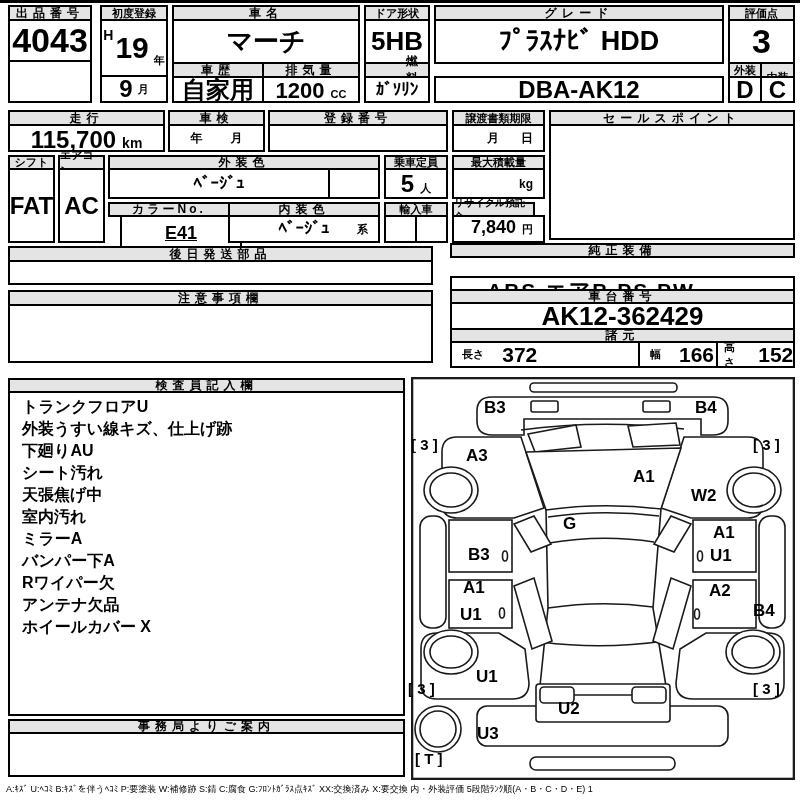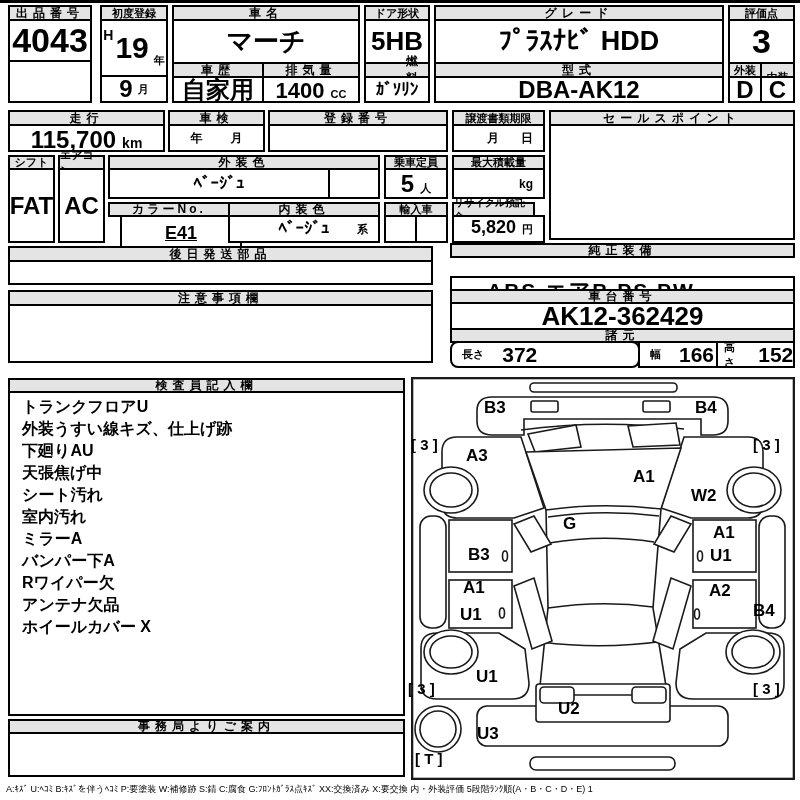--- a/index.html
+++ b/index.html
@@ -50,32 +50,31 @@
     <span class="big24">9</span>
     <span class="unit ybot" style="margin-bottom:4px;">月</span>
   </div>
 
   <div class="cell hdr" style="left:172px;top:5px;width:188px;height:16px;">車名</div>
   <div class="cell val big26" style="left:172px;top:19px;width:188px;height:45px;">マーチ</div>
   <div class="cell hdr" style="left:172px;top:62px;width:92px;height:16px;">車歴</div>
   <div class="cell hdr" style="left:262px;top:62px;width:98px;height:16px;">排気量</div>
   <div class="cell val big24" style="left:172px;top:76px;width:92px;height:27px;">自家用</div>
   <div class="cell val baseline" style="left:262px;top:76px;width:98px;height:27px;">
-    <span class="big22">1400</span>
+    <span class="big22">1200</span>
     <span class="unit">CC</span>
   </div>
 
   <div class="cell hdr tight" style="left:364px;top:5px;width:66px;height:16px;">ドア形状</div>
   <div class="cell val big26" style="left:364px;top:19px;width:66px;height:45px;">5HB</div>
   <div class="cell hdr" style="left:364px;top:62px;width:66px;height:16px;padding-left:40px;">燃料</div>
   <div class="cell val big17" style="left:364px;top:76px;width:66px;height:27px;">ｶﾞｿﾘﾝ</div>
 
   <div class="cell hdr" style="left:434px;top:5px;width:290px;height:16px;">グレード</div>
   <div class="cell val big27" style="left:434px;top:19px;width:290px;height:45px;">ﾌﾟﾗｽﾅﾋﾞ HDD</div>
-  <div class="cell hdr" style="left:434px;top:62px;width:290px;height:16px;">型式</div>
   <div class="cell val big24" style="left:434px;top:76px;width:290px;height:27px;">DBA-AK12</div>
 
   <div class="cell hdr tight" style="left:728px;top:5px;width:67px;height:16px;">評価点</div>
   <div class="cell val big34" style="left:728px;top:19px;width:67px;height:45px;">3</div>
   <div class="cell hdr tight" style="left:728px;top:62px;width:34px;height:16px;">外装</div>
   <div class="cell hdr tight" style="left:760px;top:62px;width:35px;height:30px;">内装</div>
   <div class="cell val big24" style="left:728px;top:76px;width:34px;height:27px;">D</div>
   <div class="cell val big24" style="left:760px;top:76px;width:35px;height:27px;">C</div>
 
   <div class="cell hdr" style="left:8px;top:110px;width:157px;height:16px;">走行</div>
@@ -122,54 +121,54 @@
   <div class="cell hdr" style="left:228px;top:202px;width:152px;height:15px;">内装色</div>
   <div class="cell val big17" style="left:228px;top:215px;width:152px;height:28px;">
     <span>ﾍﾞｰｼﾞｭ</span>
     <span class="suffix">系</span>
   </div>
   <div class="cell hdr tight" style="left:384px;top:202px;width:64px;height:15px;">輸入車</div>
   <div class="cell" style="left:384px;top:215px;width:33px;height:28px;"></div>
   <div class="cell" style="left:415px;top:215px;width:33px;height:28px;"></div>
   <div class="cell hdr tight" style="left:452px;top:202px;width:83px;height:15px;font-size:10px;">リサイクル預託金</div>
   <div class="cell val baseline right" style="left:452px;top:215px;width:93px;height:28px;">
-    <span class="big18">5,820</span>
+    <span class="big18">7,840</span>
     <span class="unit">円</span>
   </div>
 
   <div class="cell hdr" style="left:8px;top:246px;width:425px;height:16px;">後日発送部品</div>
   <div class="cell" style="left:8px;top:260px;width:425px;height:25px;"></div>
   <div class="cell hdr" style="left:450px;top:243px;width:345px;height:15px;">純正装備</div>
   <div class="cell val big21 padl" style="left:450px;top:256px;width:345px;height:29px;">ABS エアB PS PW</div>
 
   <div class="cell hdr" style="left:8px;top:290px;width:425px;height:16px;">注意事項欄</div>
   <div class="cell" style="left:8px;top:304px;width:425px;height:59px;"></div>
   <div class="cell hdr" style="left:450px;top:289px;width:345px;height:15px;">車台番号</div>
   <div class="cell val big26" style="left:450px;top:302px;width:345px;height:28px;">AK12-362429</div>
   <div class="cell hdr" style="left:450px;top:328px;width:345px;height:15px;">諸元</div>
-  <div class="cell dim" style="left:450px;top:341px;width:190px;height:27px;border-radius:8px;">
+  <div class="cell dim" style="left:450px;top:341px;width:190px;height:27px;">
     <span class="unit">長さ</span>
     <span class="val big21">372</span>
   </div>
   <div class="cell dim" style="left:638px;top:341px;width:80px;height:27px;">
     <span class="unit">幅</span>
     <span class="val big21">166</span>
   </div>
   <div class="cell dim" style="left:716px;top:341px;width:79px;height:27px;gap:23px;padding-left:6px;">
     <span class="unit">高さ</span>
     <span class="val big21">152</span>
   </div>
 
   <div class="cell hdr" style="left:8px;top:378px;width:397px;height:15px;">検査員記入欄</div>
   <div class="notes" style="left:8px;top:391px;width:397px;height:325px;">
     <div class="note-line">トランクフロアU</div>
     <div class="note-line">外装うすい線キズ、仕上げ跡</div>
     <div class="note-line">下廻りAU</div>
+    <div class="note-line">シート汚れ</div>
     <div class="note-line">天張焦げ中</div>
-    <div class="note-line">シート汚れ</div>
     <div class="note-line">室内汚れ</div>
     <div class="note-line">ミラーA</div>
     <div class="note-line">バンパー下A</div>
     <div class="note-line">Rワイパー欠</div>
     <div class="note-line">アンテナ欠品</div>
     <div class="note-line">ホイールカバー X</div>
   </div>
 
   <div class="cell hdr" style="left:8px;top:719px;width:397px;height:15px;">事務局よりご案内</div>
   <div class="cell" style="left:8px;top:732px;width:397px;height:45px;"></div>

